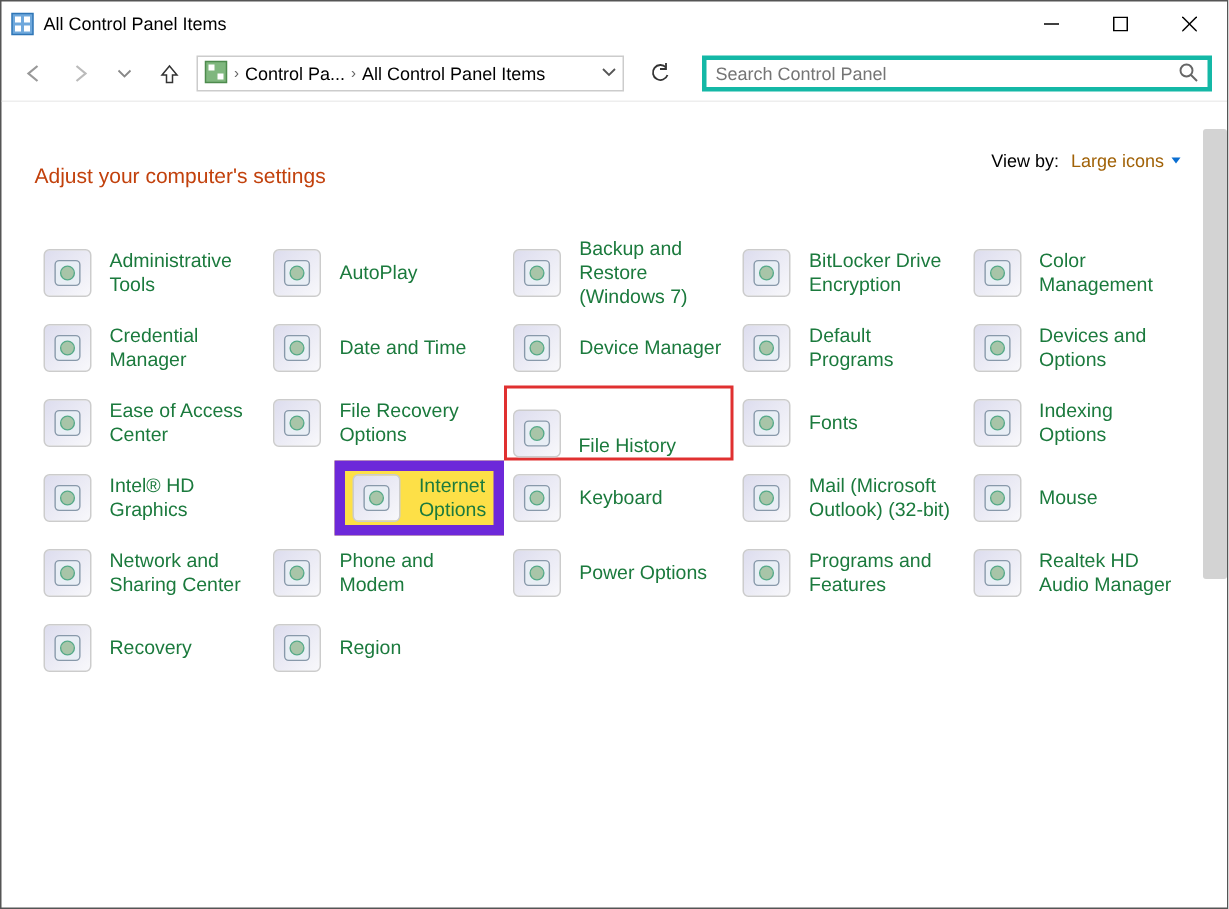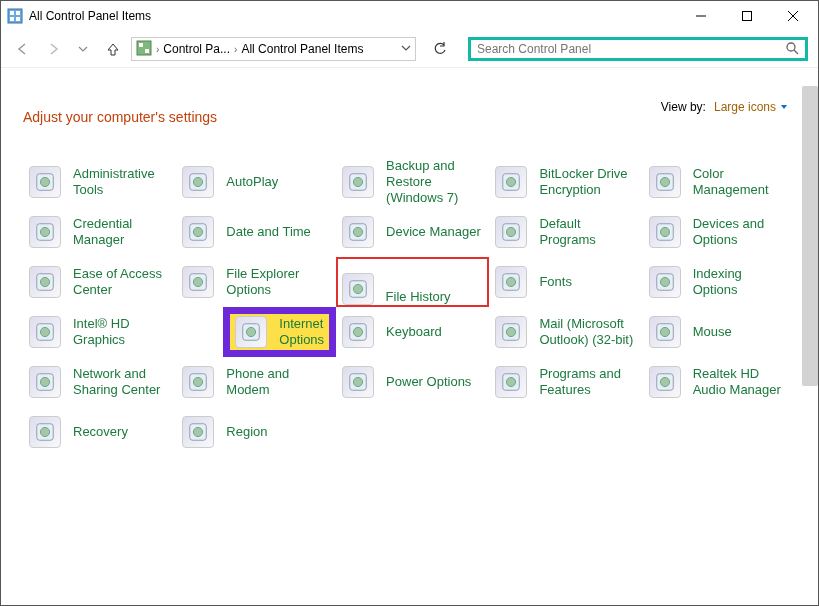--- a/index.html
+++ b/index.html
@@ -239,21 +239,21 @@
           </div>
           <span class="label">Ease of Access Center</span>
         </div>
         <div class="item">
           <div class="ico">
             <svg viewBox="0 0 24 24">
               <rect x="3" y="3" width="18" height="18" rx="3" fill="#e8eef5" stroke="#89a"></rect>
               <circle cx="12" cy="12" r="5" fill="#a8c5a8" stroke="#5a8"></circle>
             </svg>
           </div>
-          <span class="label">File Explorer Options</span>
+          <span class="label">File Recovery Options</span>
         </div>
         <div class="item boxed">
           <div class="ico">
             <svg viewBox="0 0 24 24">
               <rect x="3" y="3" width="18" height="18" rx="3" fill="#e8eef5" stroke="#89a"></rect>
               <circle cx="12" cy="12" r="5" fill="#a8c5a8" stroke="#5a8"></circle>
             </svg>
           </div>
           <span class="label">File History</span>
         </div>

